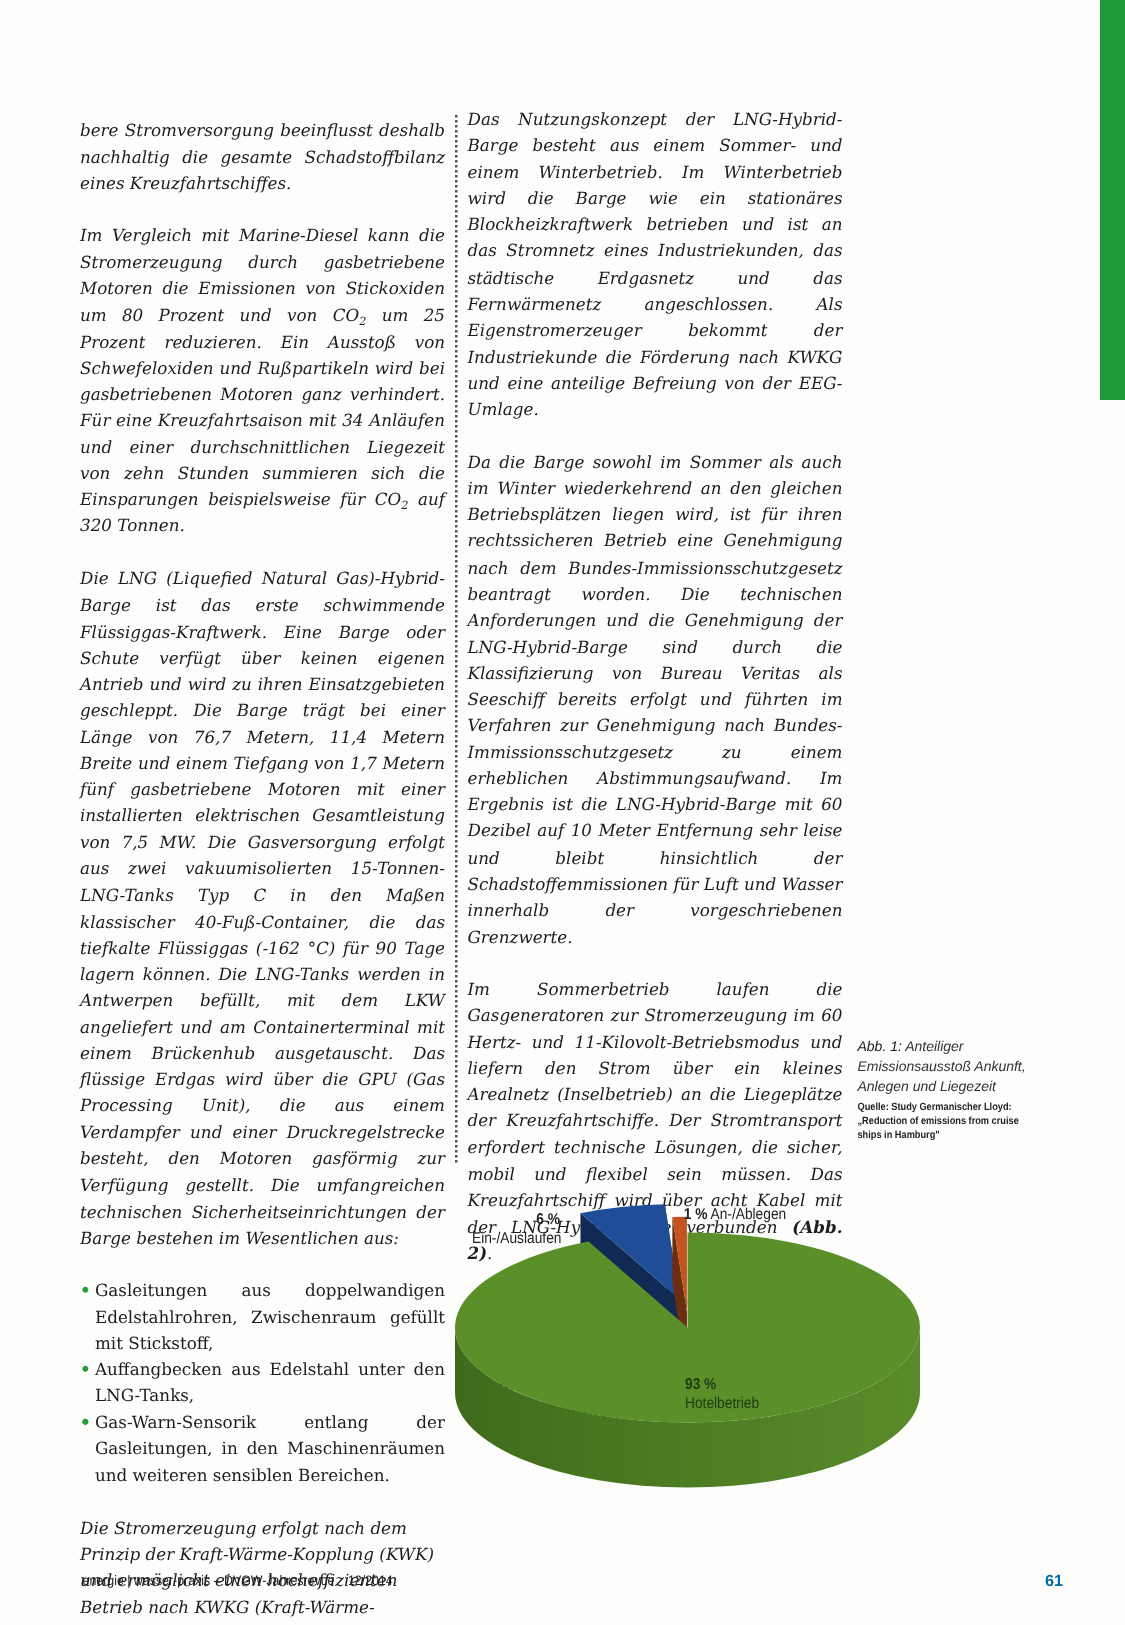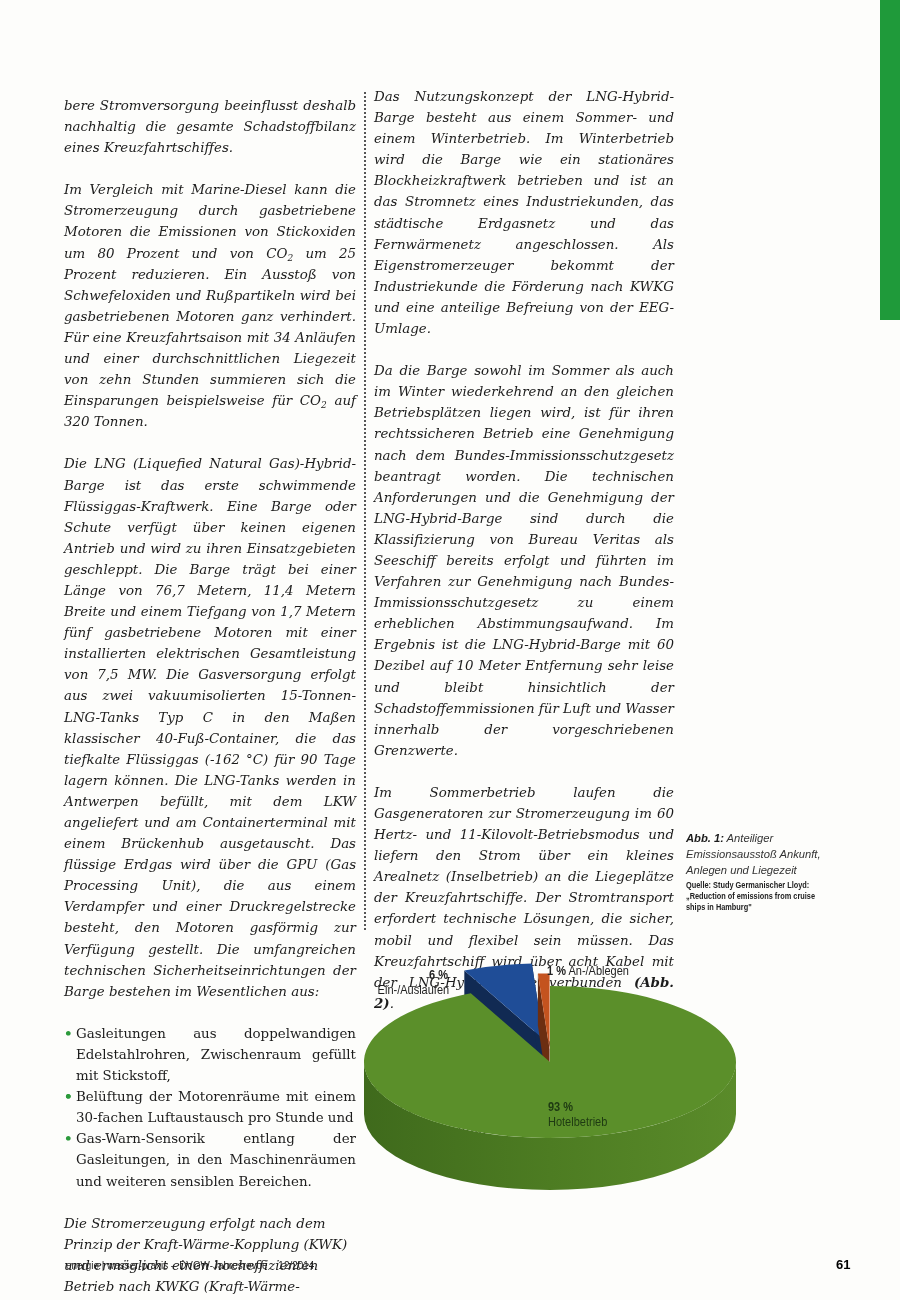--- a/index.html
+++ b/index.html
@@ -16,49 +16,49 @@
   .col p { margin:0 0 21px 0;font-style:italic; }
   .col ul { list-style:none; margin:0 0 21px 0; padding:0; }
   .col li { position:relative; padding-left:12px; }
   .col li .bullet { position:absolute; left:0; top:0; color:#2b9a3b; font-weight:bold; }
   .col p.last { text-align:left; }
   sub { font-size:9px; vertical-align:-3px; line-height:0; }
   b.ref { font-weight:bold; }
 
   .caption { position:absolute; left:686px; top:830px; width:170px;
     font-family:"Liberation Sans", sans-serif; font-size:11.2px; line-height:16px; color:#333; font-style:italic; }
-  .caption b { font-weight:bold; color:#1a1a1a;text-align:center; }
+  .caption b { font-weight:normal; color:#1a1a1a;text-align:center; }
   .source { position:absolute; left:686px; top:880px; width:170px;
     font-family:"Liberation Sans", sans-serif; font-size:8.4px; line-height:11px; color:#222; font-weight:bold; transform:scaleX(0.88); transform-origin:left top; }
 
   .pie-wrap { position:absolute; left:340px; top:950px; width:420px; height:270px; }
   .pie-wrap svg { position:absolute; left:0; top:0; }
   .pie-label { position:absolute; font-family:"Liberation Sans", sans-serif; color:#222; font-size:12.5px; line-height:15px; transform:scaleX(0.88); }
   .pie-label b { font-weight:bold; }
   .lbl-6 { left:368px; top:968px; text-align:right; transform-origin:right top; width:80px; }
   .lbl-1 { left:547px; top:964px; transform-origin:left top; }
   .lbl-93 { left:548px; top:1100px; transform-origin:left top; color:#1e3a12; }
 
   .footer { position:absolute; left:66px; top:1259px; font-family:"Liberation Sans", sans-serif; font-size:11px; color:#222; transform:scaleX(0.9); transform-origin:left top; }
   .footer .date { margin-left:12px; }
-  .page-num { position:absolute; left:836px; top:1257px; font-family:"Liberation Sans", sans-serif; font-size:13px; font-weight:bold; color:#000000; }
+  .page-num { position:absolute; left:836px; top:1257px; font-family:"Liberation Sans", sans-serif; font-size:13px; font-weight:bold; color:#0369a1; }
 </style>
 </head>
 <body>
 
 <div class="green-bar"></div>
 
 <div class="col col-left">
   <p>bere Stromversorgung beeinflusst deshalb nachhaltig die gesamte Schadstoffbilanz eines Kreuzfahrtschiffes.</p>
   <p><span>Im Vergleich mit Marine-Diesel kann die Stromerzeugung durch gasbetriebene Motoren die Emissionen von Stickoxiden um 80 Prozent und von CO</span><sub>2</sub><span> um 25 Prozent reduzieren. Ein Ausstoß von Schwefeloxiden und Rußpartikeln wird bei gasbetriebenen Motoren ganz verhindert. Für eine Kreuzfahrtsaison mit 34 Anläufen und einer durchschnittlichen Liegezeit von zehn Stunden summieren sich die Einsparungen beispielsweise für CO</span><sub>2</sub><span> auf 320 Tonnen.</span></p>
   <p>Die LNG (Liquefied Natural Gas)-Hybrid-Barge ist das erste schwimmende Flüssiggas-Kraftwerk. Eine Barge oder Schute verfügt über keinen eigenen Antrieb und wird zu ihren Einsatzgebieten geschleppt. Die Barge trägt bei einer Länge von 76,7 Metern, 11,4 Metern Breite und einem Tiefgang von 1,7 Metern fünf gasbetriebene Motoren mit einer installierten elektrischen Gesamtleistung von 7,5 MW. Die Gasversorgung erfolgt aus zwei vakuumisolierten 15-Tonnen-LNG-Tanks Typ C in den Maßen klassischer 40-Fuß-Container, die das tiefkalte Flüssiggas (-162 °C) für 90 Tage lagern können. Die LNG-Tanks werden in Antwerpen befüllt, mit dem LKW angeliefert und am Containerterminal mit einem Brückenhub ausgetauscht. Das flüssige Erdgas wird über die GPU (Gas Processing Unit), die aus einem Verdampfer und einer Druckregelstrecke besteht, den Motoren gasförmig zur Verfügung gestellt. Die umfangreichen technischen Sicherheitseinrichtungen der Barge bestehen im Wesentlichen aus:</p>
   <ul>
     <li><span class="bullet">•</span><span>Gasleitungen aus doppelwandigen Edelstahlrohren, Zwischenraum gefüllt mit Stickstoff,</span></li>
+    <li><span class="bullet">•</span><span>Auffangbecken aus Edelstahl unter den LNG-Tanks,</span></li>
     <li><span class="bullet">•</span></li>
-    <li><span class="bullet">•</span><span>Belüftung der Motorenräume mit einem 30-fachen Luftaustausch pro Stunde und</span></li>
     <li><span class="bullet">•</span><span>Gas-Warn-Sensorik entlang der Gasleitungen, in den Maschinenräumen und weiteren sensiblen Bereichen.</span></li>
   </ul>
   <p class="last">Die Stromerzeugung erfolgt nach dem Prinzip der Kraft-Wärme-Kopplung (KWK) und ermöglicht einen hocheffizienten Betrieb nach KWKG (Kraft-Wärme-Kopplungs-Gesetz). Die Wärme der laufenden Motoren und der Abgase wird in mehreren Stufen ausgekoppelt und eine thermische Leistung von 8,8 MW erreicht.</p>
 </div>
 
 <div class="divider"></div>
 
 <div class="col col-mid">
   <p>Das Nutzungskonzept der LNG-Hybrid-Barge besteht aus einem Sommer- und einem Winterbetrieb. Im Winterbetrieb wird die Barge wie ein stationäres Blockheizkraftwerk betrieben und ist an das Stromnetz eines Industriekunden, das städtische Erdgasnetz und das Fernwärmenetz angeschlossen. Als Eigenstromerzeuger bekommt der Industriekunde die Förderung nach KWKG und eine anteilige Befreiung von der EEG-Umlage.</p>
   <p>Da die Barge sowohl im Sommer als auch im Winter wiederkehrend an den gleichen Betriebsplätzen liegen wird, ist für ihren rechtssicheren Betrieb eine Genehmigung nach dem Bundes-Immissionsschutzgesetz beantragt worden. Die technischen Anforderungen und die Genehmigung der LNG-Hybrid-Barge sind durch die Klassifizierung von Bureau Veritas als Seeschiff bereits erfolgt und führten im Verfahren zur Genehmigung nach Bundes-Immissionsschutzgesetz zu einem erheblichen Abstimmungsaufwand. Im Ergebnis ist die LNG-Hybrid-Barge mit 60 Dezibel auf 10 Meter Entfernung sehr leise und bleibt hinsichtlich der Schadstoffemmissionen für Luft und Wasser innerhalb der vorgeschriebenen Grenzwerte.</p>

